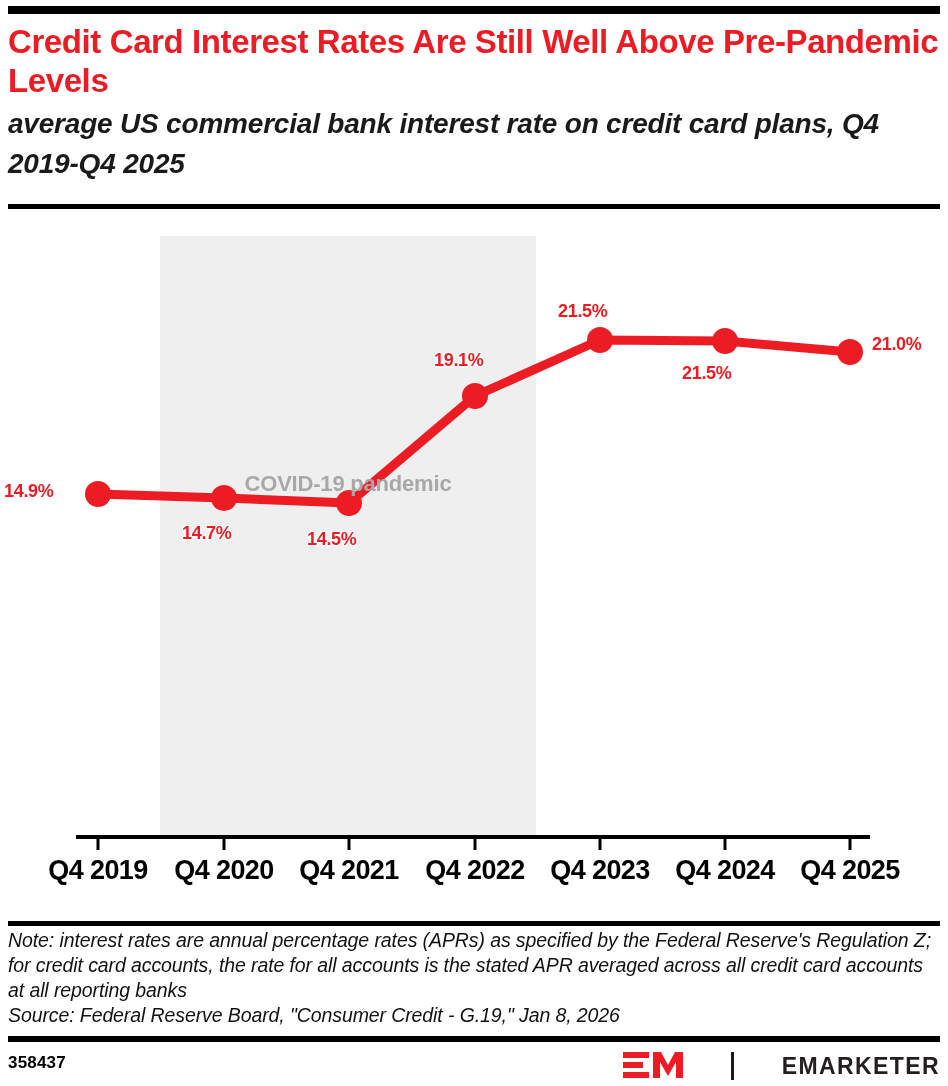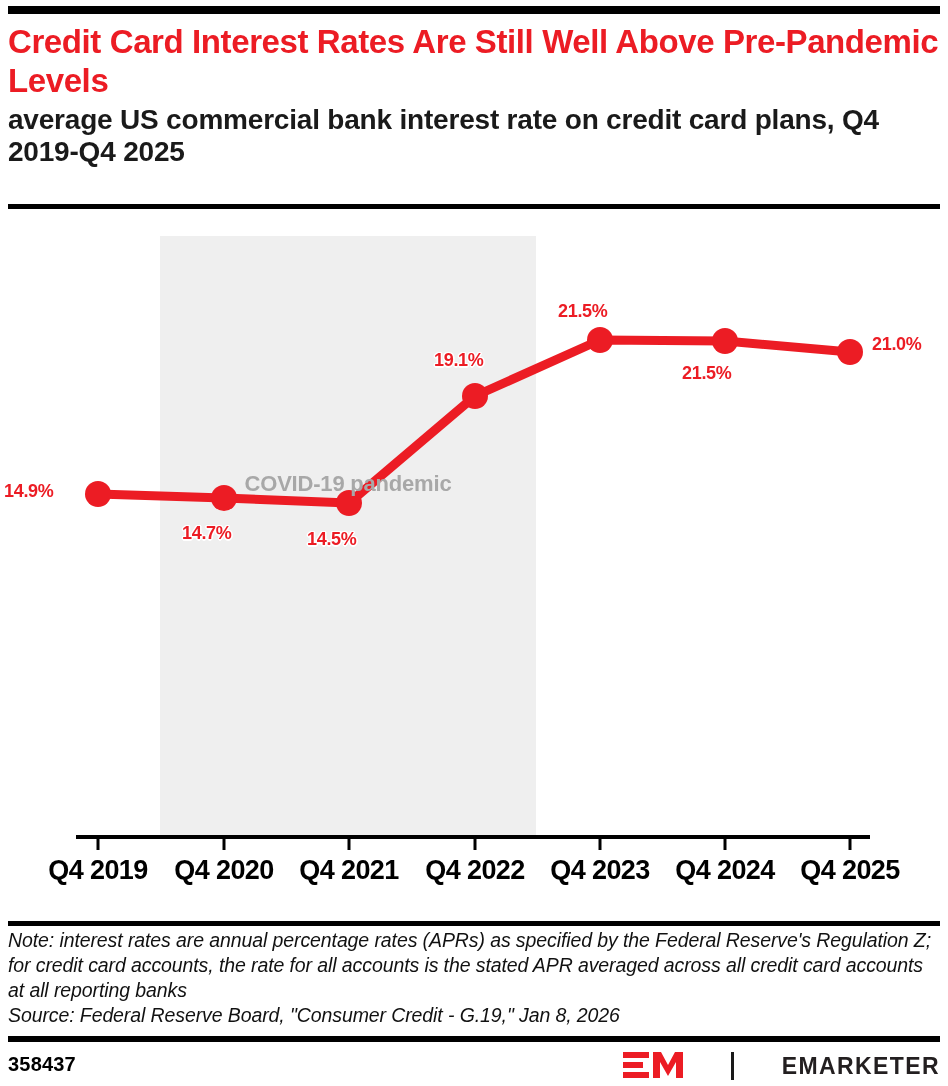--- a/index.html
+++ b/index.html
@@ -42,21 +42,22 @@
     font-weight: bold;
     line-height: 39px;
     color: #EC1C24;
     letter-spacing: -0.4px;
     margin: 0;
     white-space: pre-line;
     font-stretch: condensed;
   }
   .chart-subtitle {
     font-size: 28px;
-    line-height: 32px;
+    font-style: italic;
+    line-height: 40px;
     color: #1a1a1a;
     margin: 4px 0 0 0;
     white-space: pre-line;
     letter-spacing: -0.2px;
   }
   .header-rule {
     position: absolute;
     left: 8px; top: 204px;
     width: 932px; height: 5px;
     background: #000000;
@@ -141,21 +142,21 @@
     background: #000000;
   }
   .footer-bar {
     position: absolute;
     left: 8px; top: 1048px;
     width: 932px; height: 32px;
   }
   .chart-id {
     position: absolute;
     left: 0; top: 5px;
-    font-size: 20px;
+    font-size: 17px;
     font-weight: bold;
     color: #000000;
     letter-spacing: 0.2px;
   }
   .brand {
     position: absolute;
     right: 0; top: 0;
     display: flex;
     align-items: flex-end;
     height: 32px;

